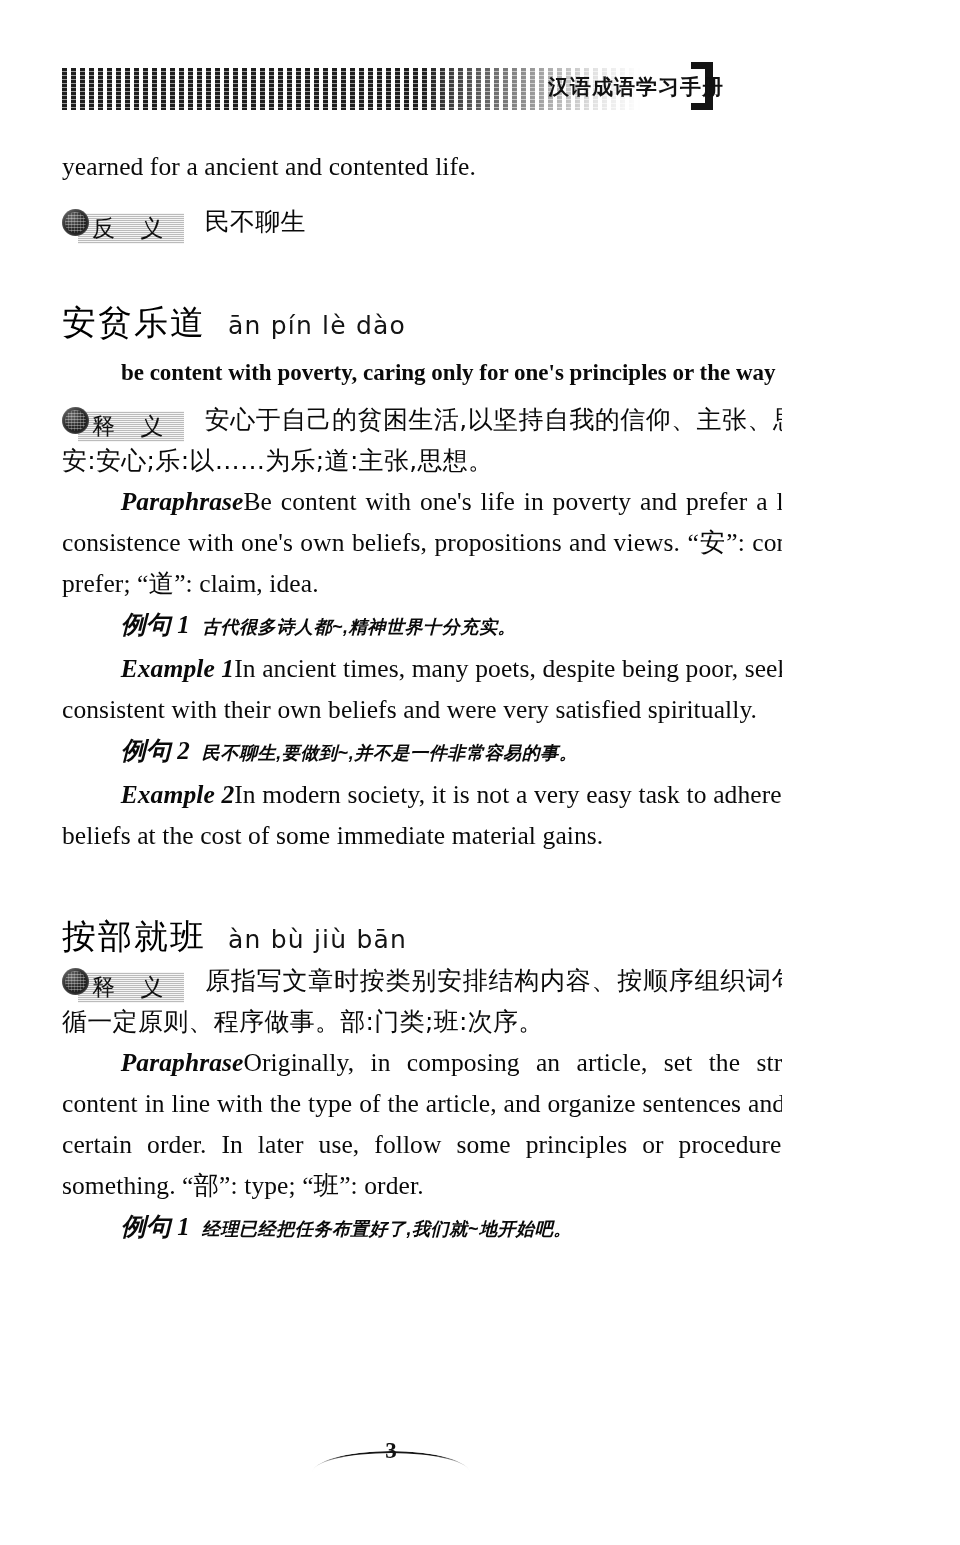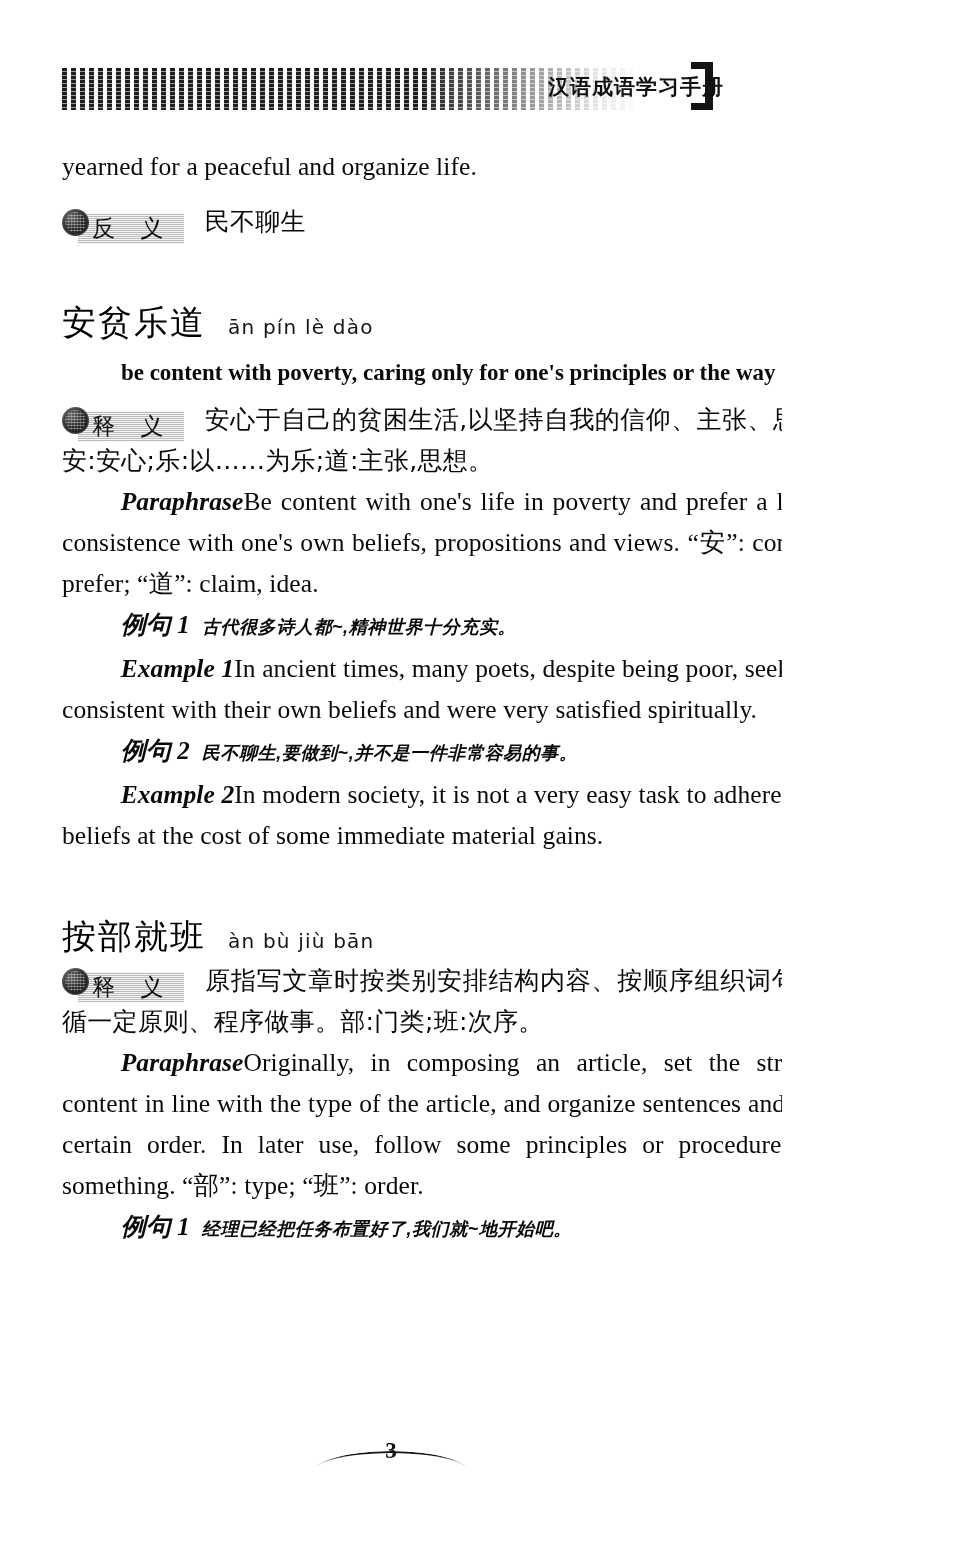--- a/index.html
+++ b/index.html
@@ -163,21 +163,21 @@
   }
   .entry-hanzi {
     font-family: "DejaVu Sans", "Liberation Sans", sans-serif;
     font-weight: normal;
     font-size: 34px;
     letter-spacing: 2px;
     color: #000;
   }
   .entry-pinyin {
     font-family: "DejaVu Sans", "Liberation Sans", sans-serif;
-    font-size: 20px;
+    font-size: 25px;
     letter-spacing: 1.2px;
     margin-left: 22px;
     color: #141414;
   }
 
   .gloss {
     font-size: 23px;
     line-height: 41px;
     text-indent: 2.3em;
     text-align: justify;
@@ -249,21 +249,21 @@
 <div class="page">
 
   <div class="header">
     <div class="header-rule"></div>
     <div class="header-bracket"></div>
     <div class="header-title">汉语成语学习手册</div>
   </div>
 
   <div class="content">
 
-    <p class="body-line nohang">yearned for a peaceful and organize life.</p>
+    <p class="body-line nohang">yearned for a ancient and contented life.</p>
 
     <div class="gap-sm"></div>
 
     <div class="badge-row">
       <span class="badge">
         <span class="badge-dot"></span>
         <span class="badge-plate">反 义</span>
       </span>
       <span class="badge-body cn">民不聊生</span>
     </div>

